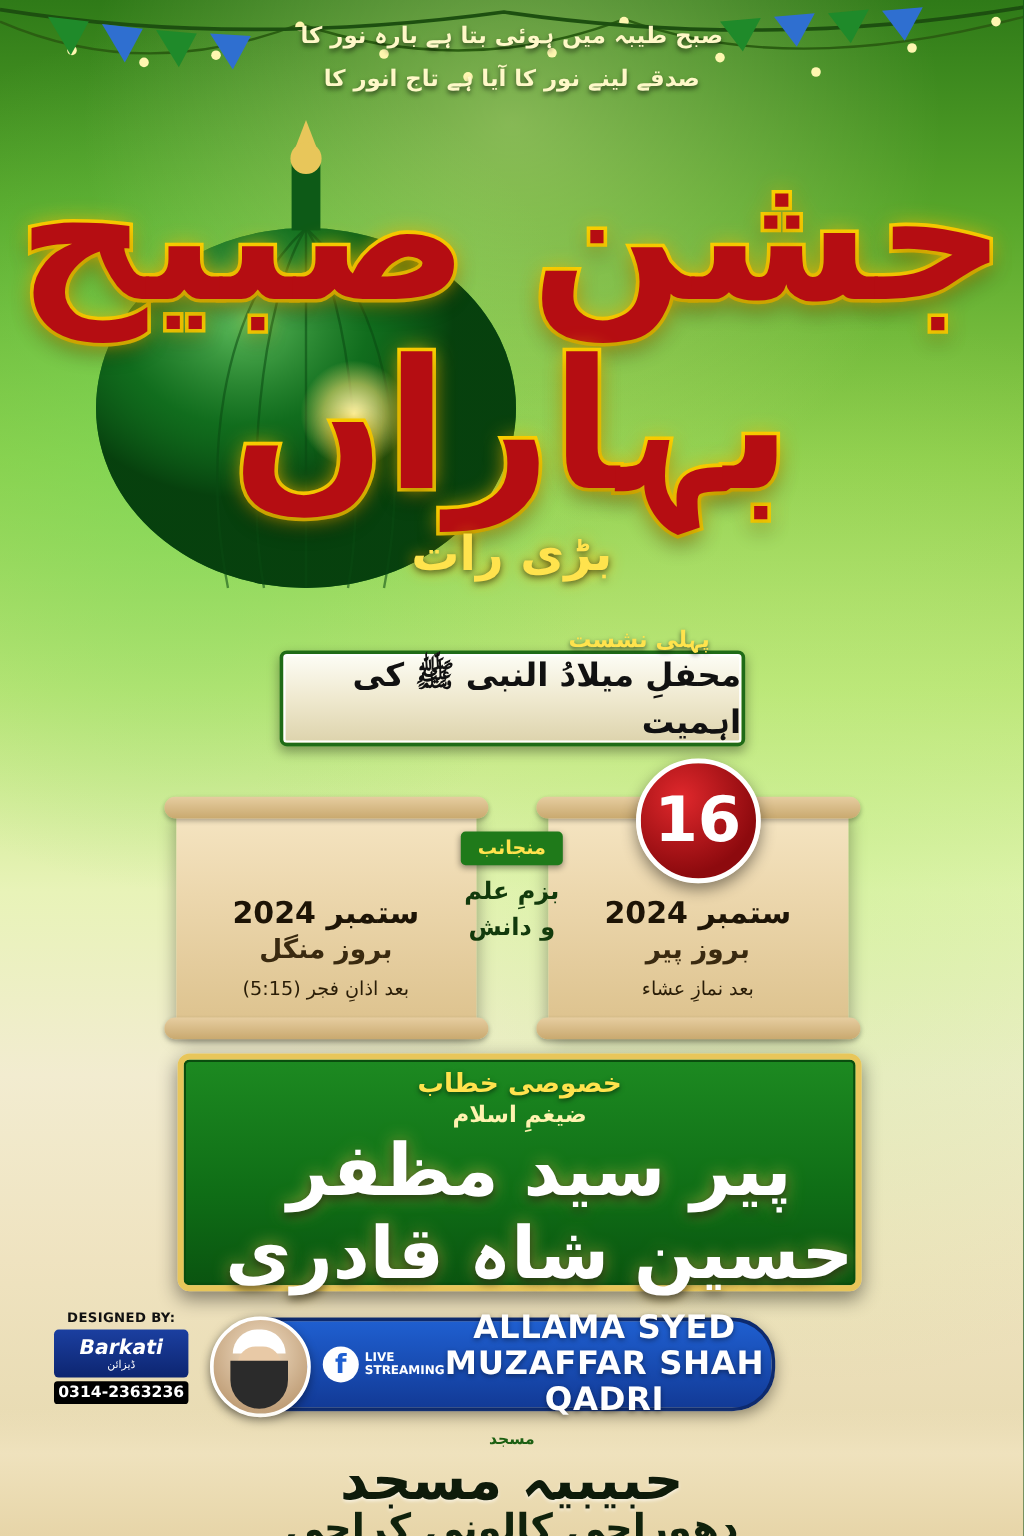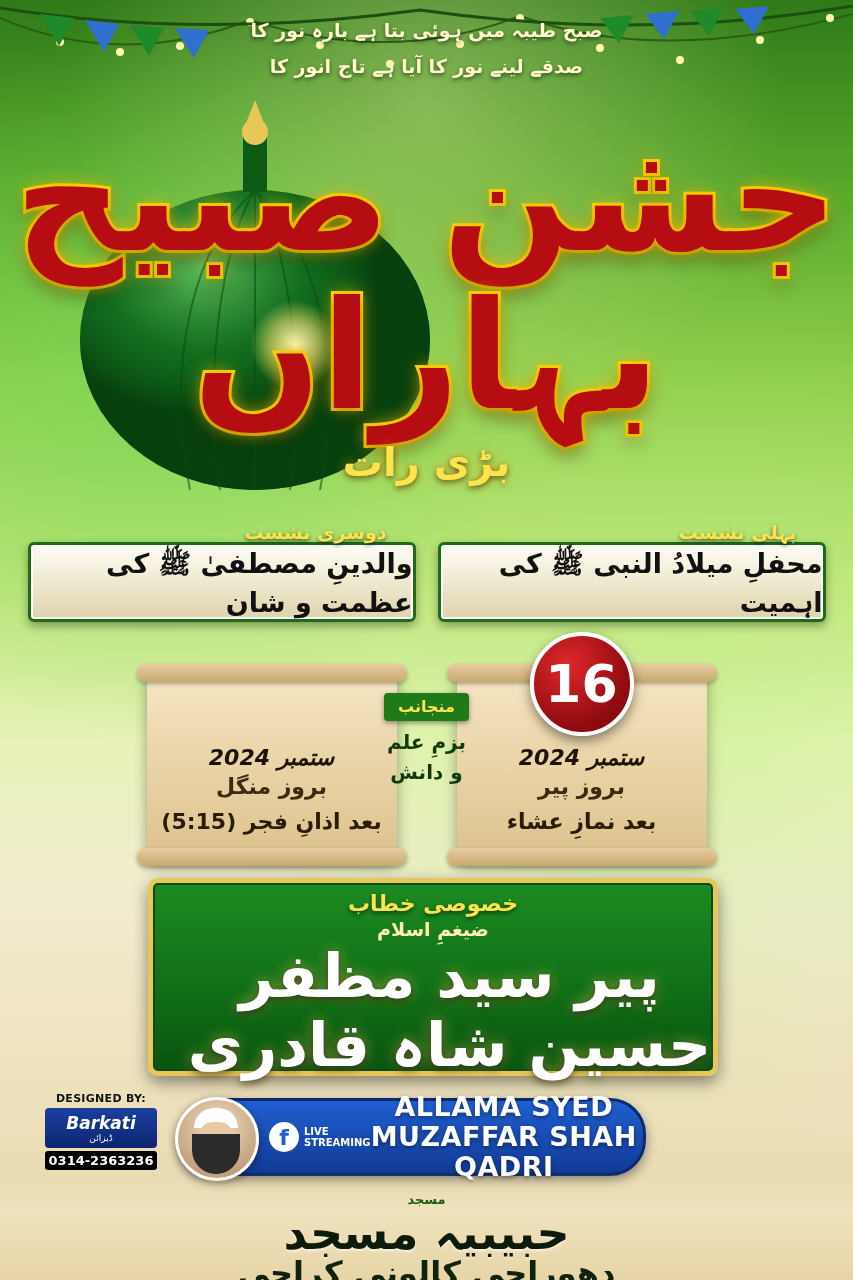--- a/index.html
+++ b/index.html
@@ -95,23 +95,23 @@
     border:4px solid #fff;
     box-shadow:0 5px 12px rgba(0,0,0,.45);
     display:flex;align-items:center;justify-content:center;
     color:#fff;font-size:52px;font-weight:bold;
   }
   .scroll .body{
     position:absolute;left:0;right:0;top:58px;bottom:10px;
     display:flex;flex-direction:column;align-items:center;justify-content:center;
     text-align:center;color:#3a2a10;
   }
-  .scroll .date{font-size:22px;font-weight:bold;color:#1d1406;font-style:italic;}
+  .scroll .date{font-size:25px;font-weight:bold;color:#1d1406;}
   .scroll .day{font-size:22px;font-weight:bold;margin-top:4px;color:#3a2a10;}
-  .scroll .time{font-size:22px;font-weight:bold;margin-top:10px;color:#2a1d07;}
+  .scroll .time{font-size:16px;font-weight:normal;margin-top:10px;color:#2a1d07;}
   .mid-note{
     position:absolute;top:690px;left:50%;transform:translateX(-50%);
     width:150px;text-align:center;direction:rtl;color:#123a0c;
     font-size:20px;font-weight:bold;line-height:1.5;
   }
   .mid-note .ribbon{
     display:inline-block;background:#1f7a1a;color:#ffe34d;
     padding:2px 14px;border-radius:4px;font-size:16px;margin-bottom:6px;
     box-shadow:0 2px 5px rgba(0,0,0,.4);
   }
@@ -272,24 +272,20 @@
   <div class="headline">
     <div class="big">جشن صبیح بہاراں</div>
     <div class="sub">بڑی رات</div>
   </div>
 
   <div class="sessions">
     <div class="session">
       <div class="tag">پہلی نشست</div>
       <div class="txt">محفلِ میلادُ النبی ﷺ کی اہمیت</div>
     </div>
-    <div class="session">
-      <div class="tag">دوسری نشست</div>
-      <div class="txt">والدینِ مصطفیٰ ﷺ کی عظمت و شان</div>
-    </div>
   </div>
 
   <div class="scrolls">
     <div class="scroll">
       <div class="badge">16</div>
       <div class="body">
         <div class="date">ستمبر 2024</div>
         <div class="day">بروز پیر</div>
         <div class="time">بعد نمازِ عشاء</div>
       </div>

